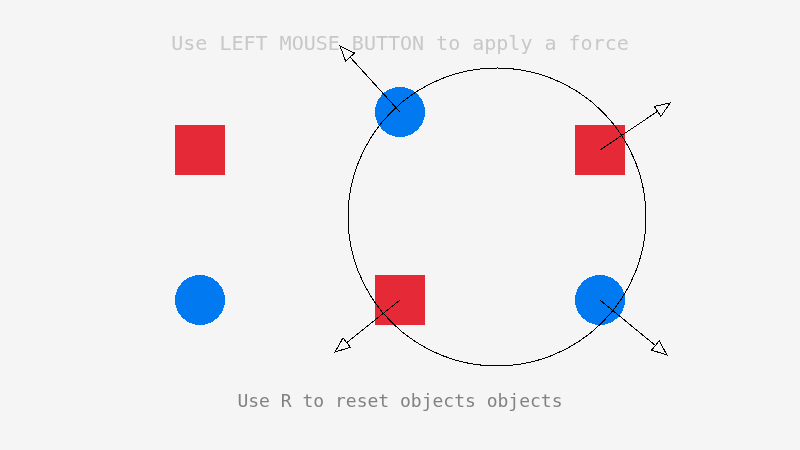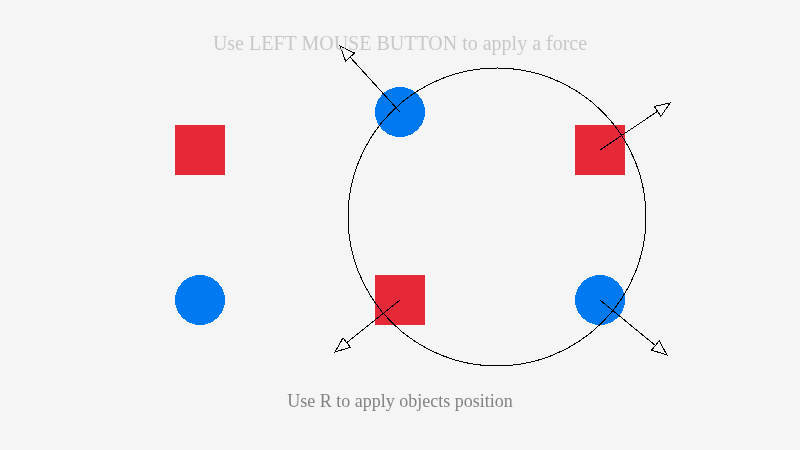--- a/index.html
+++ b/index.html
@@ -8,21 +8,21 @@
     width:800px;height:450px;overflow:hidden;
   }
   .stage{
     position:relative;width:800px;height:450px;
   }
   .scene-svg{
     position:absolute;left:0;top:0;width:800px;height:450px;display:block;
   }
   .hint{
     position:absolute;left:0;width:800px;text-align:center;
-    line-height:1;letter-spacing:0;white-space:pre;pointer-events:none;font-family:Liberation Serif, serif;
+    line-height:1;letter-spacing:0;white-space:pre;pointer-events:none;
   }
   .hint-top{top:33px;font-size:20px;}
   .hint-bottom{top:392px;font-size:18px;}
 </style>
 </head>
 <body style="background: rgb(245, 245, 245);">
 
 <div class="stage">
   <svg id="scene" class="scene-svg" viewBox="0 0 800 450" xmlns="http://www.w3.org/2000/svg">
       <rect x="175" y="125" width="50" height="50" fill="#E62937" shape-rendering="crispEdges"></rect>
@@ -35,14 +35,14 @@
       <line x1="400" y1="112" x2="340" y2="46" stroke="#000000" stroke-width="1" shape-rendering="crispEdges"></line>
       <polygon points="340,46 354.5297323503204,53.06306433696128 345.650451469569,61.135137864917034" fill="#F5F5F5" stroke="#000000" stroke-width="1" shape-rendering="crispEdges"></polygon>
       <line x1="600" y1="150" x2="670" y2="103" stroke="#000000" stroke-width="1" shape-rendering="crispEdges"></line>
       <polygon points="670,103 660.8912881639377,116.34283960360683 654.2020779093294,106.38018603291373" fill="#F5F5F5" stroke="#000000" stroke-width="1" shape-rendering="crispEdges"></polygon>
       <line x1="400" y1="300" x2="335" y2="352" stroke="#000000" stroke-width="1" shape-rendering="crispEdges"></line>
       <polygon points="335,352 342.9648618563189,337.9443614300254 350.46120242697197,347.31478714334185" fill="#F5F5F5" stroke="#000000" stroke-width="1" shape-rendering="crispEdges"></polygon>
       <line x1="600" y1="300" x2="667" y2="355" stroke="#000000" stroke-width="1" shape-rendering="crispEdges"></line>
       <polygon points="667,355 651.5991152700309,350.12016910803226 659.2130358106898,340.84502954032047" fill="#F5F5F5" stroke="#000000" stroke-width="1" shape-rendering="crispEdges"></polygon>
     </svg>
   <div class="hint hint-top" style="color: rgb(200, 200, 200);">Use LEFT MOUSE BUTTON to apply a force</div>
-  <div class="hint hint-bottom" style="color: rgb(130, 130, 130);">Use R to apply objects position</div>
+  <div class="hint hint-bottom" style="color: rgb(130, 130, 130);">Use R to reset objects objects</div>
 </div>
 
 </body></html>

